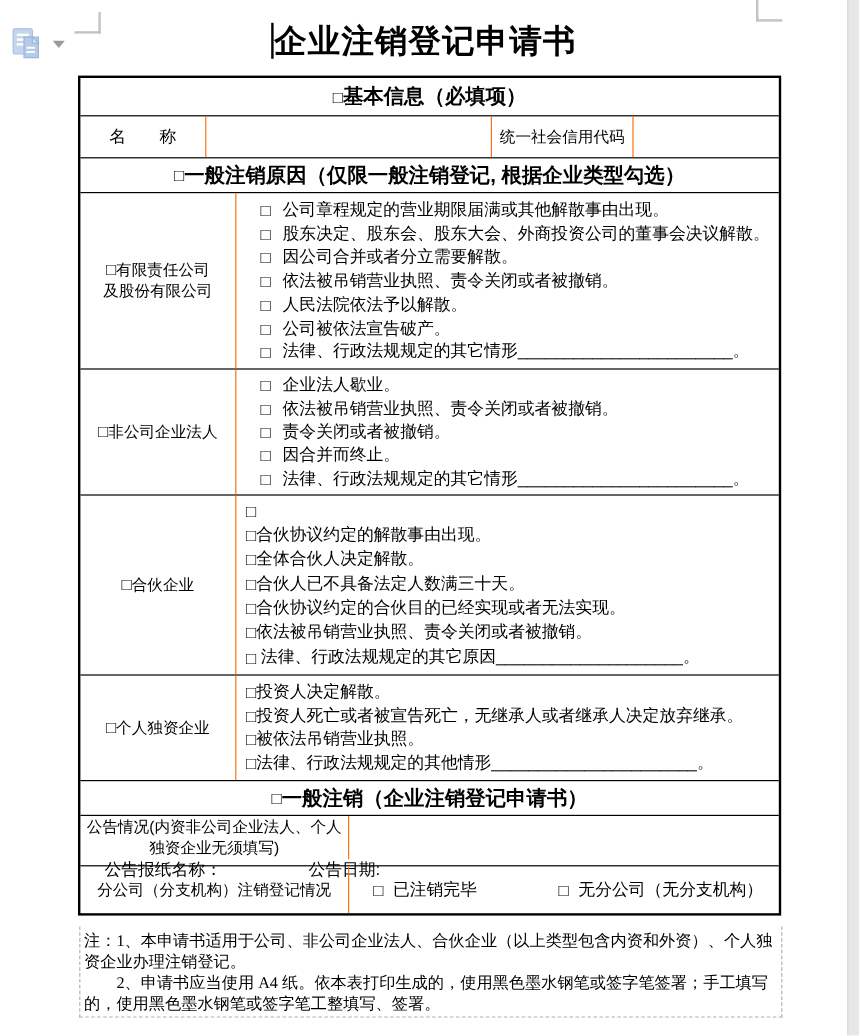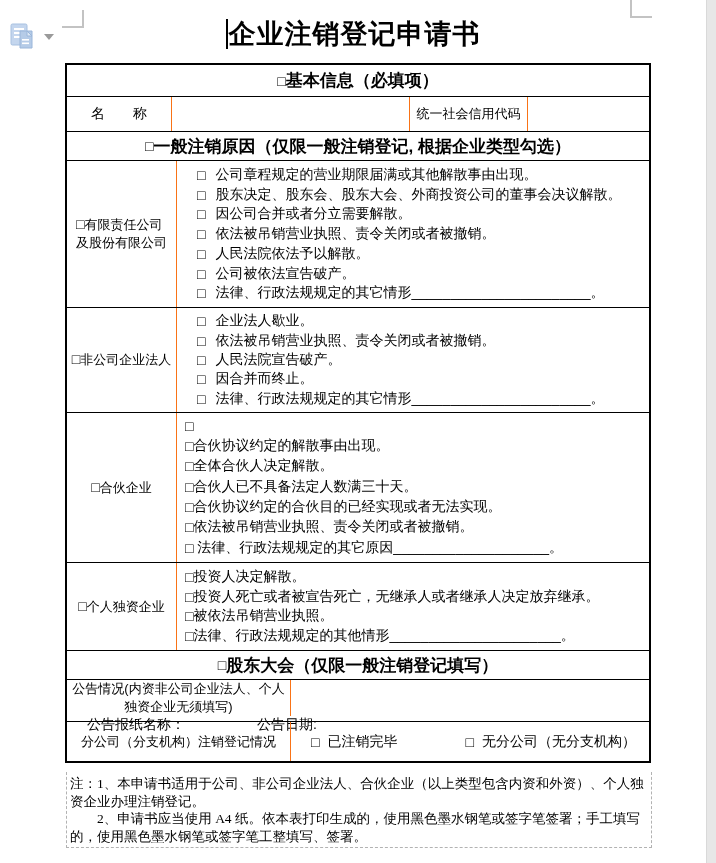--- a/index.html
+++ b/index.html
@@ -39,21 +39,21 @@
   .cell { display:flex; align-items:center; }
   .brd-r { border-right:1px solid #f97316; }
 
   
   .c-name-label { width:105px; justify-content:center; font-size:14px; }
   .c-name-value { width:238px; }
   .c-code-label { width:118px; justify-content:center; font-size:13px; white-space:nowrap; }
   .c-code-value { flex:1; }
 
   
-  .glabel { width:110px; justify-content:center; text-align:left; font-size:13px;
+  .glabel { width:130px; justify-content:center; text-align:center; font-size:13px;
             padding:0 3px; }
   .glabel .lbl-txt { white-space:pre-line; }
   .items { flex:1; display:flex; flex-direction:column; justify-content:space-evenly;
            padding:3px 6px 3px 0; }
   .item { display:flex; align-items:center; white-space:nowrap; font-size:14px; }
   .g-sp .item { padding-left:20px; }
   .g-sp .item .box { margin-right:10px; }
   .g-ns .item { padding-left:8px; }
   .g-ns .item .box { margin-right:0; }
   .box { font-size:14px; }
@@ -177,21 +177,21 @@
           <span class="txt">企业法人歇业。</span>
         </div>
 
         <div class="item">
           <span class="box">□</span>
           <span class="txt">依法被吊销营业执照、责令关闭或者被撤销。</span>
         </div>
 
         <div class="item">
           <span class="box">□</span>
-          <span class="txt">人民法院宣告破产。</span>
+          <span class="txt">责令关闭或者被撤销。</span>
         </div>
 
         <div class="item">
           <span class="box">□</span>
           <span class="txt">因合并而终止。</span>
         </div>
 
         <div class="item">
           <span class="box">□</span>
           <span class="txt">法律、行政法规规定的其它情形_______________________。</span>
@@ -268,21 +268,21 @@
 
         <div class="item">
           <span class="box">□</span>
           <span class="txt">法律、行政法规规定的其他情形______________________。</span>
         </div>
       </div>
   </div>
 
   <div class="r hdr h29">
     <span class="box">□</span>
-    <span>股东大会（仅限一般注销登记填写）</span>
+    <span>一般注销（企业注销登记申请书）</span>
   </div>
 
   <div class="r h42">
     <div class="cell c-big-label brd-r">公告情况(内资非公司企业法人、个人独资企业无须填写)</div>
     <div class="cell fields">
       <span class="fld-news">公告报纸名称：</span>
       <span class="fld-date">公告日期:</span>
     </div>
   </div>
 

